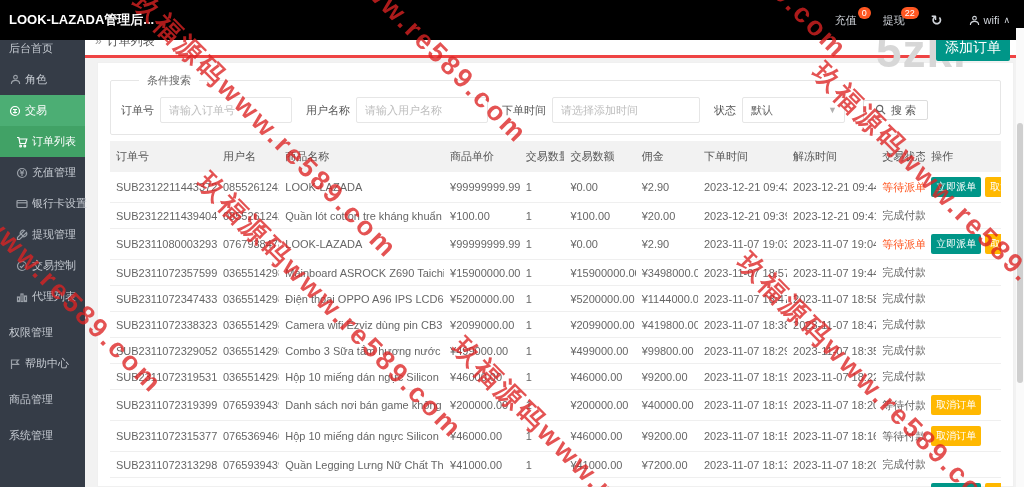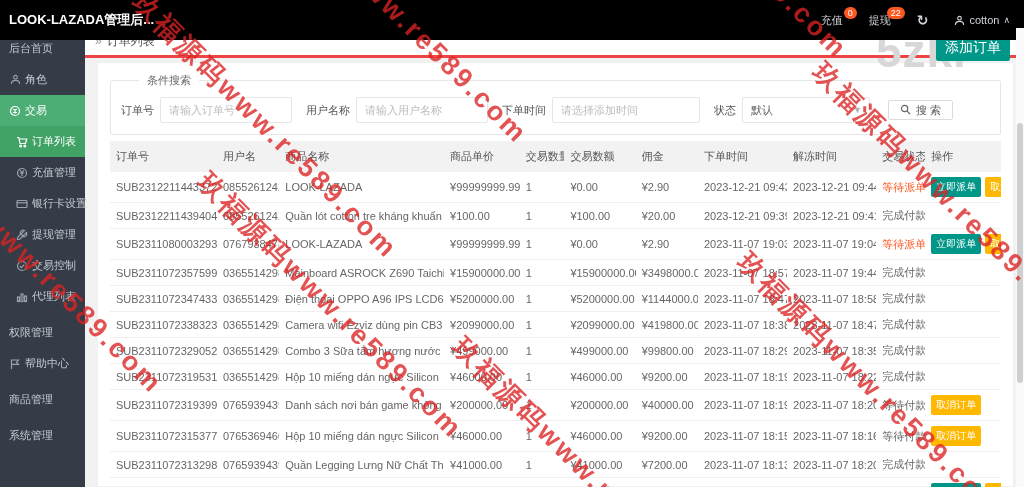--- a/index.html
+++ b/index.html
@@ -37,21 +37,21 @@
   .card { position:absolute; left:12px; right:10px; top:34px; bottom:0; background:#ffffff; border:1px solid #f0f0f0; }
 
   fieldset.filters { margin:10px 12px 6px 12px; border:1px solid #e6e6e6; border-radius:2px; padding:9px 18px 11px 10px; }
   fieldset.filters legend { font-size:11px; color:#666; margin-left:18px; padding:0 8px; }
   .filter-row { display:flex; align-items:center; }
   .f-group { display:flex; align-items:center; margin-right:14px; }
   .f-label { font-size:11px; color:#555; margin-right:6px; white-space:nowrap; }
   .f-input { height:26px; border:1px solid #e6e6e6; border-radius:2px; font-size:11px; padding:0 8px; color:#666; outline:none; }
   .f-input::placeholder { color:#bdbdbd; }
   .w1 { width:132px; } .w2 { width:132px; } .w3 { width:148px; }
-  .f-select { position:relative; width:128px; height:26px; border:1px solid #e6e6e6; border-radius:2px; font-size:11px; color:#666; display:flex; align-items:center; padding:0 8px; cursor:pointer; }
+  .f-select { position:relative; width:103px; height:26px; border:1px solid #e6e6e6; border-radius:2px; font-size:11px; color:#666; display:flex; align-items:center; padding:0 8px; cursor:pointer; }
   .f-select .caret { position:absolute; right:7px; color:#b0b0b0; font-size:9px; }
   .search-btn { height:20px; margin-left:4px; display:flex; align-items:center; background:#fff; border:1px solid #dcdcdc; border-radius:2px; font-size:11px; color:#555; padding:0 11px; cursor:pointer; }
   .search-btn svg { margin-right:5px; }
 
   
   table.orders { width:calc(100% - 24px); margin:2px 12px 0 12px; border-collapse:collapse; table-layout:fixed; }
   table.orders th { background:#f2f2f2; font-weight:normal; font-size:11px; color:#555; text-align:left; padding:8px 6px; white-space:nowrap; overflow:hidden; }
   table.orders td { font-size:11px; color:#666; padding:5px 6px; border-bottom:1px solid #efefef; white-space:nowrap; overflow:hidden; }
   .status-red { color:#ff5722; }
   .op-btn { border:none; border-radius:2px; color:#fff; font-size:10px; padding:3px 5px; margin-right:4px; cursor:pointer; }
@@ -82,21 +82,21 @@
     <div class="top-item">
       <span class="refresh-glyph">↻</span>
     </div>
     <div class="top-item">
       <span class="top-icon">
         <svg width="11" height="11" viewBox="0 0 12 12" fill="none" stroke="#cfd3d9" stroke-width="1.2">
             <circle cx="6" cy="3.5" r="2"></circle>
             <path d="M1.5 11 C1.5 8 4 7 6 7 C8 7 10.5 8 10.5 11"></path>
           </svg>
       </span>
-      <span style="margin-left:4px">cotton</span>
+      <span style="margin-left:4px">wifi</span>
       <span class="admin-caret">∧</span>
     </div>
   </div>
 </div>
 
 <div class="sidebar" id="sidebar">
     <div class="side-item group">
       <span>后台首页</span>
     </div>
     <div class="side-item item">

